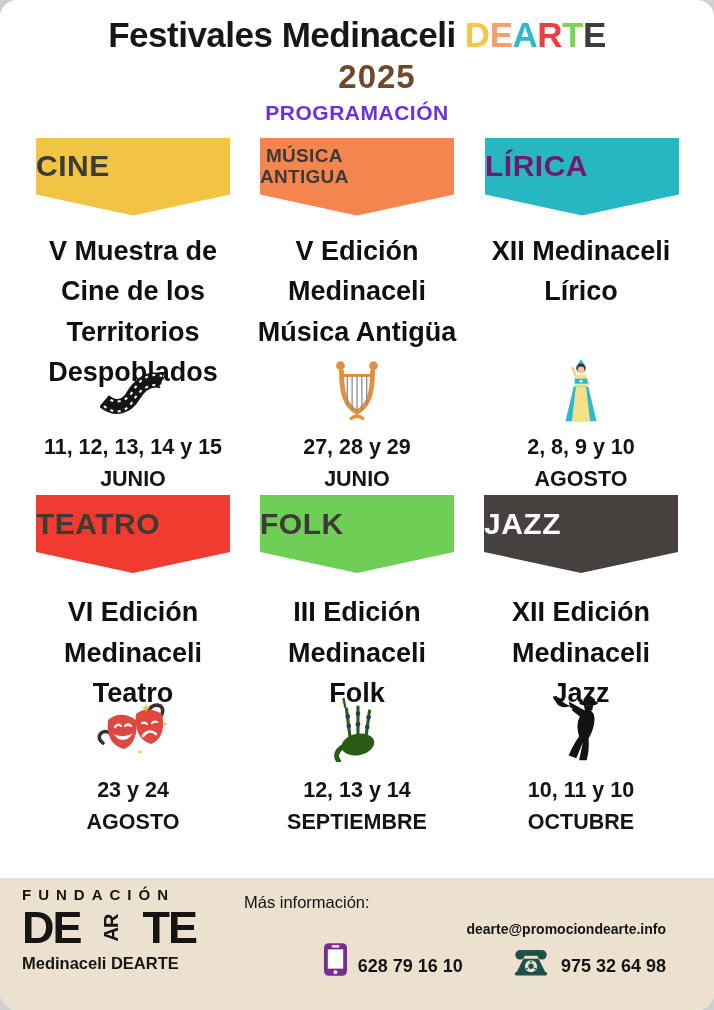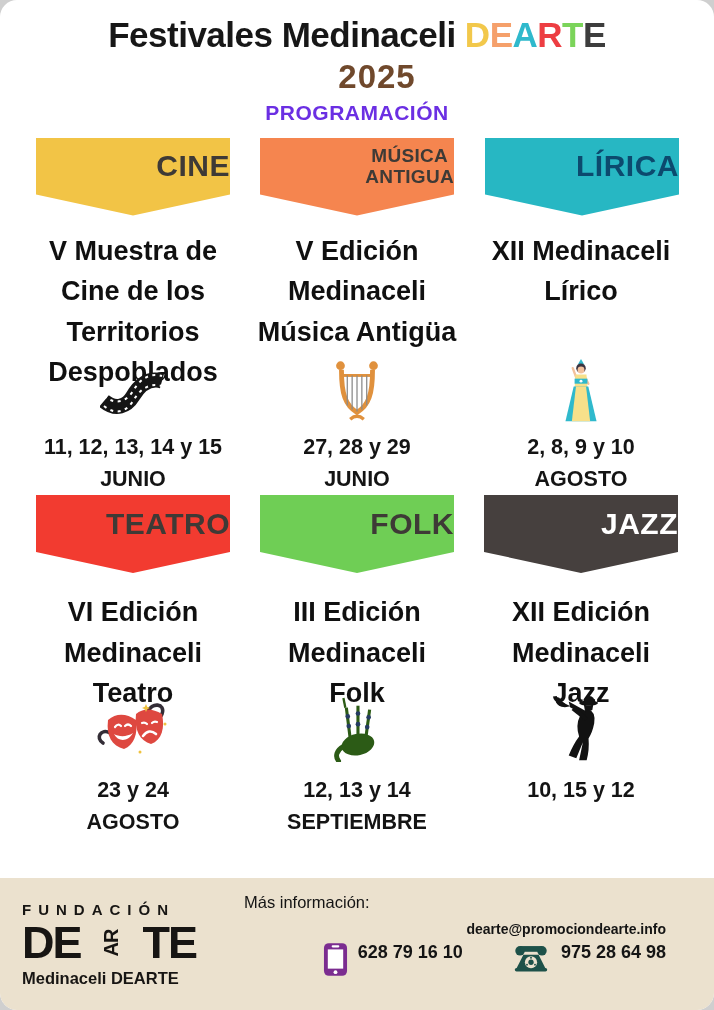--- a/index.html
+++ b/index.html
@@ -12,47 +12,47 @@
   .header{padding-top:16px;text-align:center;}
   .page-title{margin:0;font-size:35px;font-weight:800;letter-spacing:-0.5px;color:#171717;line-height:1.1;}
   .page-title .brand span{font-weight:800;}
   .year{font-size:33px;font-weight:800;margin-top:3px;letter-spacing:1px;margin-left:40px;}
   .subtitle{font-size:21px;font-weight:800;margin-top:5px;letter-spacing:0.5px;}
   
   .grid{display:grid;grid-template-columns:repeat(3,224px);justify-content:center;margin-top:13px;}
   .card{width:224px;}
   .banner{
     width:194px;height:78px;margin:0 auto;
-    display:flex;align-items:center;justify-content:flex-end;
+    display:flex;align-items:center;justify-content:flex-start;
     padding-bottom:21px;box-sizing:border-box;
     clip-path:polygon(0 0,100% 0,100% 73%,50% 100%,0 73%);
   }
   .banner-label{font-weight:800;font-size:30px;letter-spacing:0.5px;line-height:1.12;text-align:center;white-space:pre-line;}
   .banner-label.small{font-size:19px;letter-spacing:0.3px;}
   .card-title{
     margin:0;padding-top:15px;height:142px;box-sizing:border-box;
     text-align:center;font-size:27px;line-height:1.5;font-weight:800;color:#101010;
     white-space:pre-line;
   }
   .row2 .card-title{height:118px;padding-top:19px;}
   .icon-zone{height:66px;display:flex;align-items:center;justify-content:center;}
   .row2 .icon-zone{height:76px;}
   .dates-zone{padding-top:7px;text-align:center;font-size:21.5px;font-weight:600;line-height:1.5;color:#141414;}
   
   .footer{position:absolute;left:0;right:0;bottom:0;height:132px;display:flex;}
-  .logo-block{width:232px;padding:23px 0 0 22px;box-sizing:border-box;}
+  .logo-block{width:232px;padding:8px 0 0 22px;box-sizing:border-box;}
   .logo-top{font-size:15px;font-weight:600;letter-spacing:7px;color:#171513;}
   .logo-main{display:flex;align-items:center;font-size:45px;font-weight:900;letter-spacing:-2px;line-height:1;margin-top:2px;color:#171513;gap:18px;}
   .logo-ar{display:inline-flex;width:26px;height:44px;align-items:center;justify-content:center;}
   .logo-ar>span{display:inline-block;transform:rotate(-90deg);font-size:20px;font-weight:900;letter-spacing:-1px;}
   .logo-sub{font-size:16.5px;font-weight:800;margin-top:4px;color:#171513;}
   .info-block{flex:1;padding:15px 48px 0 12px;display:flex;flex-direction:column;box-sizing:border-box;}
   .info-label{align-self:flex-start;font-size:16.5px;font-weight:400;color:#141414;}
   .email{align-self:flex-end;font-size:14px;font-weight:700;margin-top:9px;color:#141414;}
-  .phones-row{display:flex;align-items:flex-start;justify-content:flex-end;margin-top:5px;gap:10px;}
+  .phones-row{display:flex;align-items:flex-end;justify-content:flex-end;margin-top:5px;gap:10px;}
   .phone-number{font-size:18px;font-weight:800;color:#141414;}
   .phones-gap{width:28px;}
   .icon-zone svg,.phones-row svg{display:block;}
 </style>
 </head>
 <body>
 
 <div class="poster">
 
   <header class="header">
@@ -106,21 +106,21 @@
           <path d="M21 64 q7 -6 14 0" fill="none" stroke="#E0913D" stroke-width="3.5"></path>
         </svg>
       </div>
       <div class="dates-zone">
         <div>27, 28 y 29</div>
         <div>JUNIO</div>
       </div>
     </section>
 
     <section class="card row1">
-      <div class="banner" style="background: rgb(39, 183, 195); color: #0c4a6e; margin-left: 16px;">
+      <div class="banner" style="background: rgb(39, 183, 195); color: #701a75; margin-left: 16px;">
         <span class="banner-label">LÍRICA</span>
       </div>
       <h2 class="card-title">XII Medinaceli
 Lírico</h2>
       <div class="icon-zone">
         <svg width="42" height="64" viewBox="0 0 44 70">
           <polygon points="22,0 18.5,6 25.5,6" fill="#2FB9CC"></polygon>
           <circle cx="22" cy="10" r="5.2" fill="#3A3340"></circle>
           <circle cx="22" cy="12" r="3.8" fill="#F3C19C"></circle>
           <line x1="17" y1="21" x2="13" y2="10" stroke="#F3C19C" stroke-width="2.6" stroke-linecap="round"></line>
@@ -212,21 +212,22 @@
             <path d="M32 10 q5 2 10 0 l-1 6 q-4 2 -8 0 z"></path>
             <path d="M36 15 Q45 17 43 30 Q41 40 37 46 Q38 58 35 69 L27 69 L31 50 L24 67 L16 64 Q21 52 27 44 Q23 32 28 22 Q31 16 36 15 Z"></path>
             <path d="M34 17 L16 7 l1.5 6 L33 22 z"></path>
             <path d="M36 24 L23 12 l-4 4 14 11 z"></path>
             <path d="M18 12 Q8 8 6 3 Q2 1 3 7 Q4 13 12 13 z"></path>
             <path d="M14 11 L4 3 Q1 1 2 6 Q3 11 9 11 z"></path>
           </g>
         </svg>
       </div>
       <div class="dates-zone">
-        <div>10, 15 y 12</div>
+        <div>10, 11 y 10</div>
+        <div>OCTUBRE</div>
       </div>
     </section>
 
   </main>
 
   <footer class="footer" style="background: rgb(235, 225, 206);">
     <div class="logo-block">
       <div class="logo-top">FUNDACIÓN</div>
       <div class="logo-main">
         <span>DE</span>
@@ -260,18 +261,18 @@
               <path d="M13 13 h16 l7 14 h-30 z"></path>
               <rect x="4" y="27" width="34" height="3.6" rx="1.8"></rect>
             </g>
             <circle cx="21" cy="21" r="6.4" fill="#EBE1CE"></circle>
             <circle cx="21" cy="21" r="2.8" fill="currentColor"></circle>
             <circle cx="21" cy="16.2" r="1" fill="currentColor"></circle>
             <circle cx="16.8" cy="23.5" r="1" fill="currentColor"></circle>
             <circle cx="25.2" cy="23.5" r="1" fill="currentColor"></circle>
           </svg>
         </span>
-        <span class="phone-number">975 28 64 98</span>
+        <span class="phone-number">975 32 64 98</span>
       </div>
     </div>
   </footer>
 
 </div>
 
 </body></html>

